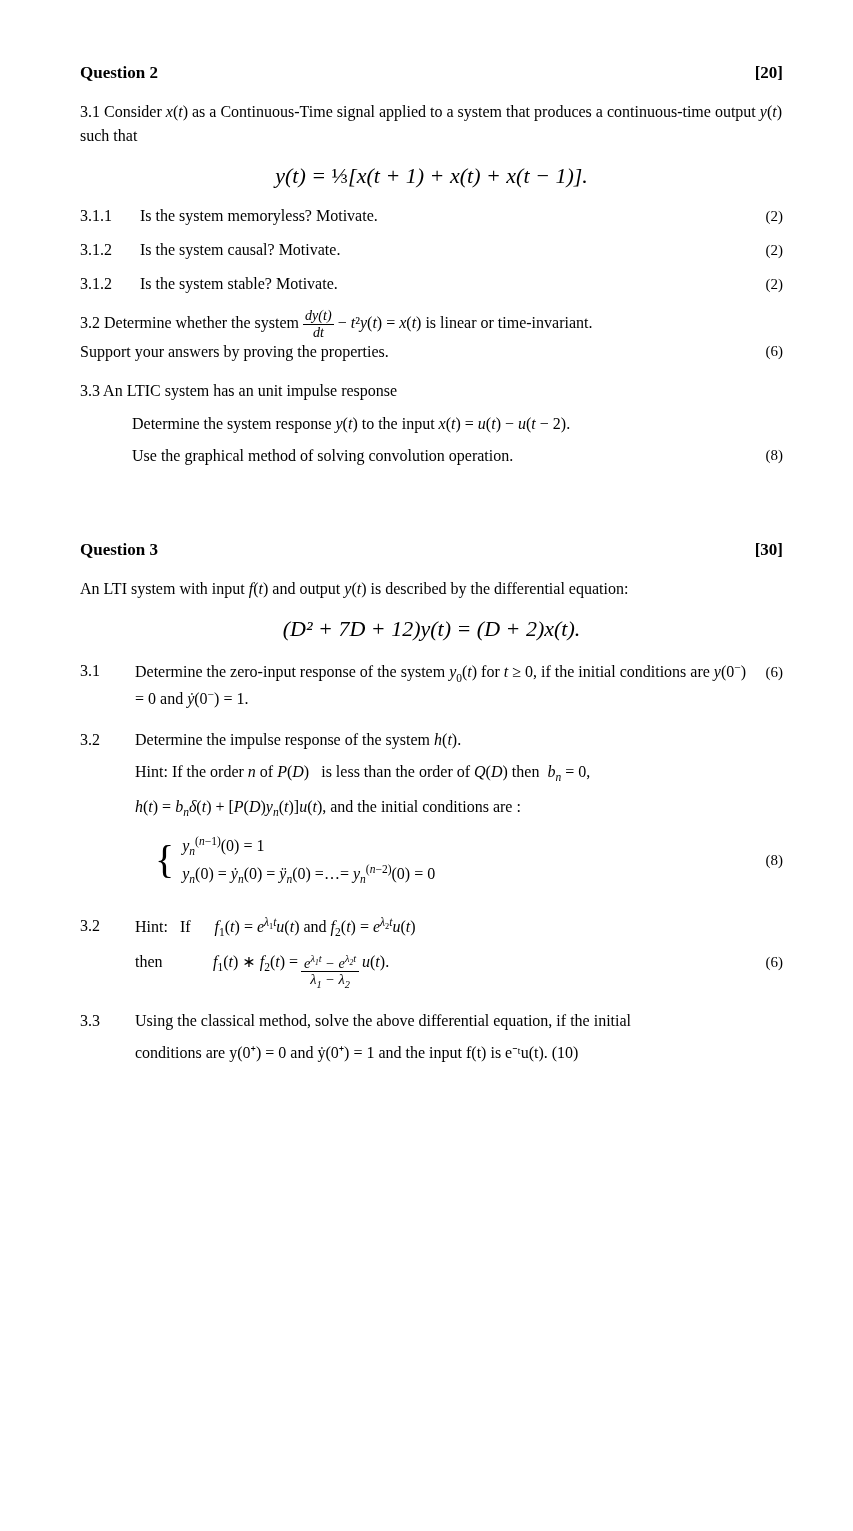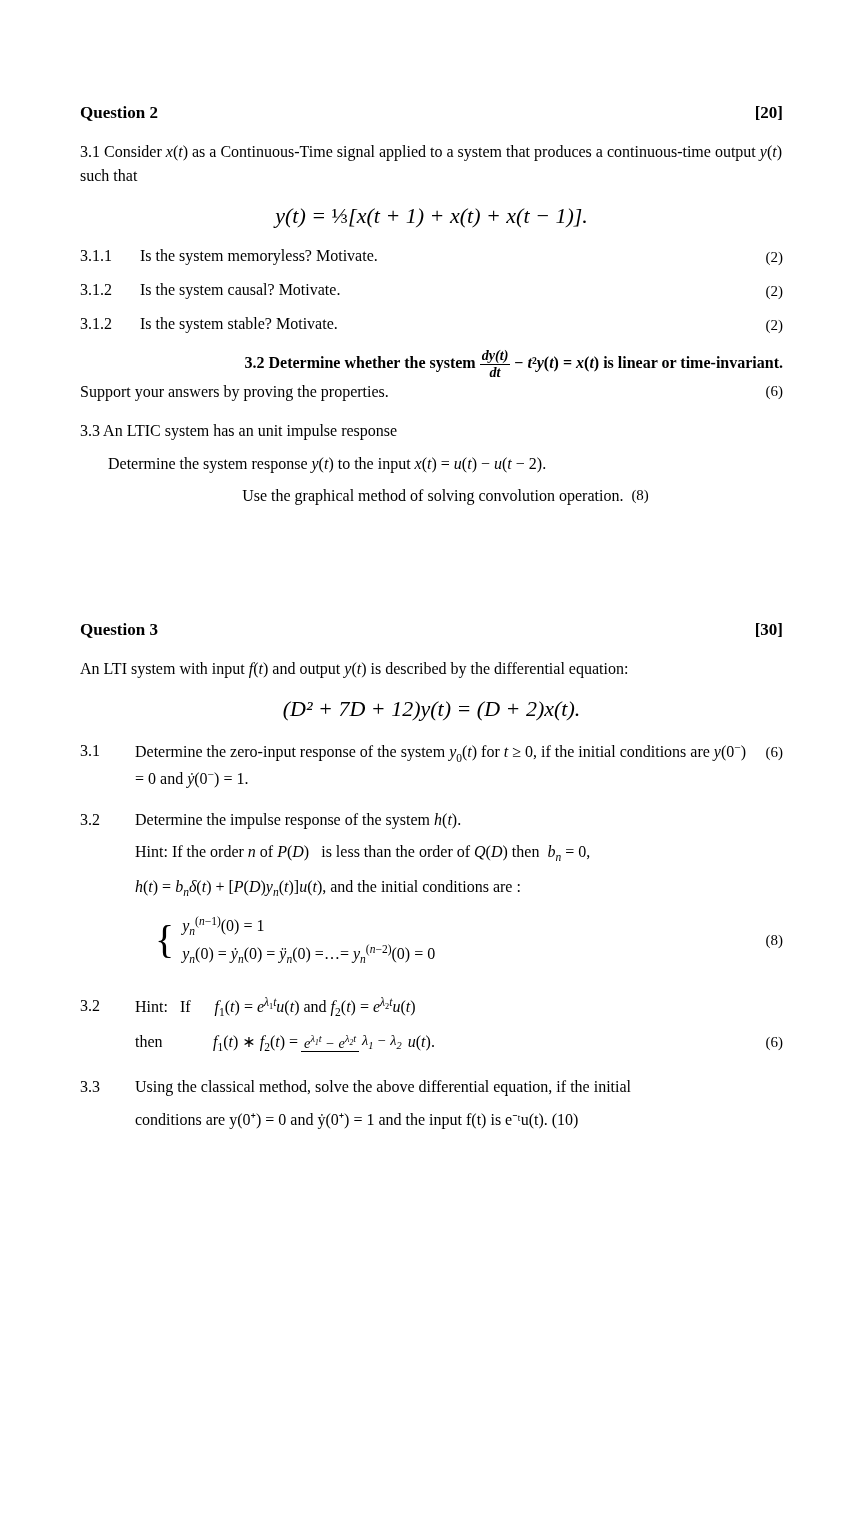--- a/index.html
+++ b/index.html
@@ -11,21 +11,20 @@
       width: 853px;
       min-height: 1531px;
       padding: 60px 70px 60px 80px;
       line-height: 1.5;
     }
     .question-header {
       display: flex;
       justify-content: space-between;
       align-items: baseline;
       margin-bottom: 14px;
-      margin-top: 40px;
     }
     .question-title {
       font-weight: bold;
       font-size: 17px;
     }
     .question-marks {
       font-weight: bold;
       font-size: 17px;
     }
     .question-block {
@@ -38,21 +37,21 @@
     .subsection-num {
       min-width: 60px;
       font-size: 16px;
     }
     .subsection-body {
       flex: 1;
     }
     .subsection-line {
       display: flex;
       justify-content: space-between;
-      align-items: flex-end;
+      align-items: center;
       font-family: Liberation Serif, serif;
     }
     .marks {
       font-size: 15px;
       margin-left: 8px;
       white-space: nowrap;
     }
     .math-display {
       text-align: center;
       margin: 10px 0 12px 0;
@@ -115,44 +114,44 @@
     <div class="subsection-num">3.1.2</div>
     <div class="subsection-body">
       <div class="subsection-line">
         <span>Is the system stable? Motivate.</span>
         <span class="marks">(2)</span>
       </div>
     </div>
   </div>
 
   <div class="para" style="margin-top:12px;">
-    <div style="display:flex; justify-content:flex-end; align-items:baseline;font-weight:bold;">
+    <div style="display:flex; justify-content:flex-start; align-items:baseline;">
       <div>
         <span>3.2 Determine whether the system </span>
         <span style="display:inline-flex; flex-direction:column; align-items:center; vertical-align:middle; font-style:italic; font-size:0.88em; line-height:1.1;">
           <span style="border-bottom:1px solid #000; padding:0 2px;"><em>dy</em>(<em>t</em>)</span>
           <span style="padding:0 2px;"><em>dt</em></span>
         </span>
         <span> − <em>t</em>²<em>y</em>(<em>t</em>) = <em>x</em>(<em>t</em>) is linear or time-invariant.</span>
       </div>
     </div>
     <div style="display:flex; justify-content:space-between;">
       <span>Support your answers by proving the properties.</span>
       <span class="marks">(6)</span>
     </div>
   </div>
 
   <div class="para" style="margin-top:14px;">
     <span>3.3 An LTIC system has an unit impulse response</span>
   </div>
-  <div style="margin-left:28px;">
+  <div style="margin-left:52px;">
     <div class="para">
       <span>Determine the system response <em>y</em>(<em>t</em>) to the input <em>x</em>(<em>t</em>) = <em>u</em>(<em>t</em>) − <em>u</em>(<em>t</em> − 2).</span>
     </div>
-    <div class="para" style="display:flex; justify-content:center;">
+    <div class="para" style="display:flex; justify-content:space-between;">
       <span>Use the graphical method of solving convolution operation.</span>
       <span class="marks">(8)</span>
     </div>
   </div>
 </div>
 
 <div style="height: 30px;"></div>
 
 <div class="question-block">
   <div class="question-header">
@@ -216,21 +215,21 @@
     <div class="subsection-num" style="min-width:55px;">3.2</div>
     <div class="subsection-body">
       <div class="para">
         <span>Hint:&nbsp;&nbsp; If&nbsp;&nbsp;&nbsp;&nbsp;&nbsp; <em>f</em><sub>1</sub>(<em>t</em>) = <em>e</em><sup><em>λ</em><sub>1</sub><em>t</em></sup><em>u</em>(<em>t</em>) and <em>f</em><sub>2</sub>(<em>t</em>) = <em>e</em><sup><em>λ</em><sub>2</sub><em>t</em></sup><em>u</em>(<em>t</em>)</span>
       </div>
 
       <div style="display:flex; align-items:baseline; justify-content:space-between; margin-top:6px;">
         <div style="display:flex; align-items:baseline;">
           <span style="min-width:70px;">then</span>
           <span>&nbsp;&nbsp;<em>f</em><sub>1</sub>(<em>t</em>) ∗ <em>f</em><sub>2</sub>(<em>t</em>) = </span>
-          <span style="display:inline-flex; flex-direction:row; align-items:center; vertical-align:middle; font-style:italic; font-size:0.9em; line-height:1.1; margin: 0 3px;">
+          <span style="display:inline-flex; flex-direction:column; align-items:center; vertical-align:middle; font-style:italic; font-size:0.9em; line-height:1.1; margin: 0 3px;">
             <span style="border-bottom:1px solid #000; padding:0 3px;"><em>e</em><sup><em>λ</em><sub>1</sub><em>t</em></sup> − <em>e</em><sup><em>λ</em><sub>2</sub><em>t</em></sup></span>
             <span style="padding:0 3px;text-align:right;"><em>λ</em><sub>1</sub> − <em>λ</em><sub>2</sub></span>
           </span>
           <span><em>u</em>(<em>t</em>).</span>
         </div>
         <span class="marks">(6)</span>
       </div>
     </div>
   </div>
 

